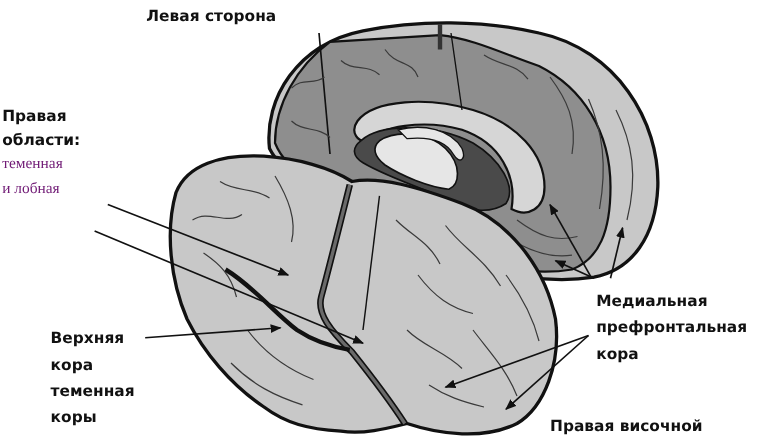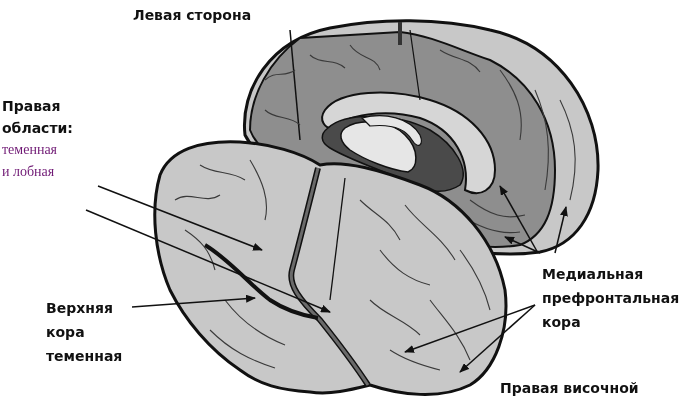--- a/index.html
+++ b/index.html
@@ -94,20 +94,21 @@
   <span class="bold">Правая</span>
   <span class="bold">области:</span>
   <span class="light">теменная</span>
   <span class="light">и лобная</span>
 </div>
 
 <div class="lbl multi bold" style="left:46px; top:296px; line-height:24px;">
   <span>Верхняя</span>
   <span>кора</span>
   <span>теменная</span>
+  <span>коры</span>
 </div>
 
 <div class="lbl multi bold" style="left:542px; top:262px; line-height:24px;">
   <span>Медиальная</span>
   <span>префронтальная</span>
   <span>кора</span>
 </div>
 
 <div class="lbl bold" style="left:500px; top:377px;">Правая височной</div>
 

